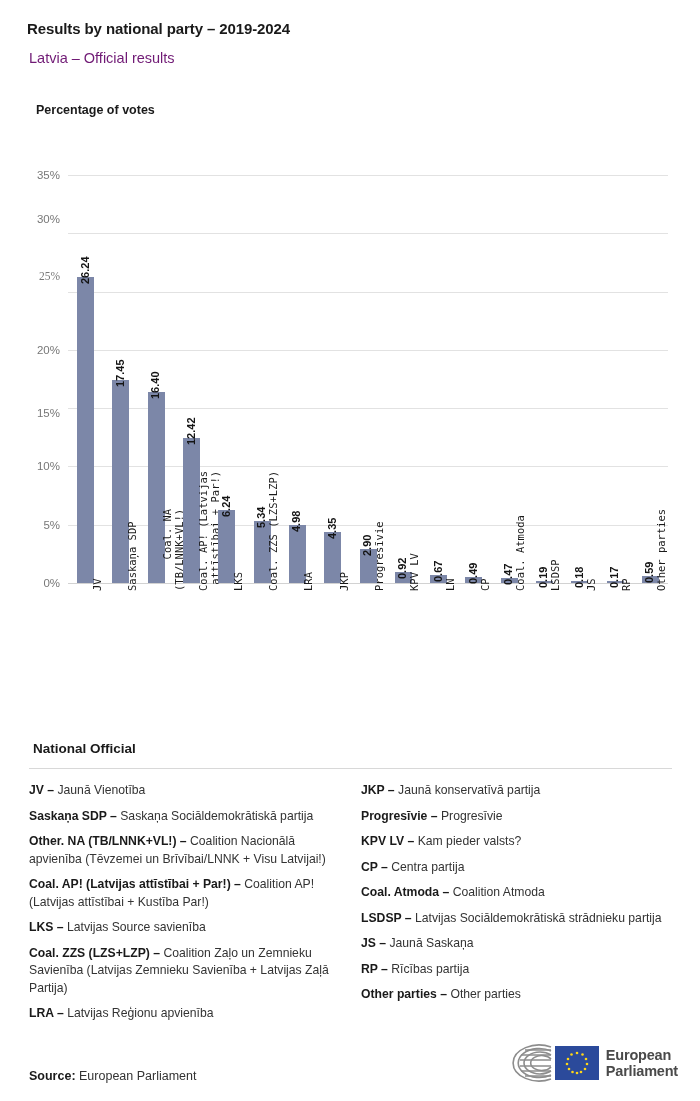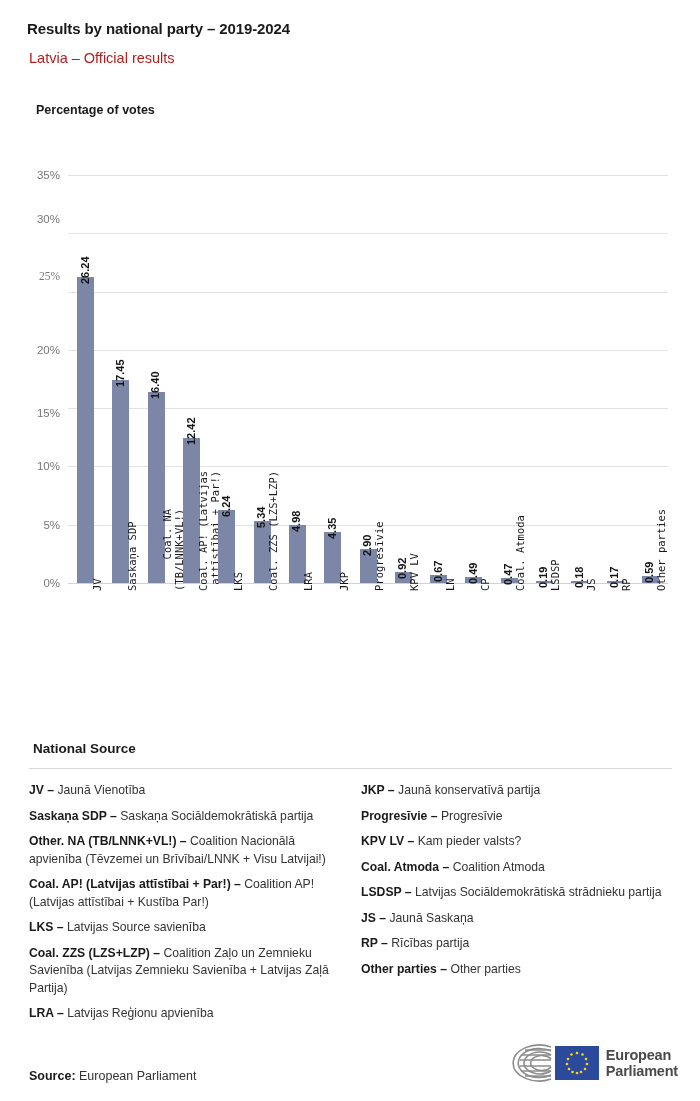--- a/index.html
+++ b/index.html
@@ -14,21 +14,21 @@
   .page { position: relative; width: 700px; height: 1101px; }
 
   
   .title {
     position: absolute; left: 27px; top: 20px;
     font-size: 15px; font-weight: bold; letter-spacing: -0.1px;
     color: #1a1a1a;
   }
   .subtitle {
     position: absolute; left: 29px; top: 50px;
-    font-size: 14.5px; font-weight: normal; color: #b91c1c;
+    font-size: 14.5px; font-weight: normal; color: #701a75;
   }
   .axis-title {
     position: absolute; left: 36px; top: 103px;
     font-size: 12.5px; font-weight: bold; color: #1a1a1a;
   }
 
   
   .chart {
     position: absolute;
     left: 0px; top: 150px;
@@ -194,36 +194,37 @@
         <div class="xlab" style="left: 517.765px; top: 416px;">JS</div>
         <div class="bar" style="left: 538.559px; width: 17px; height: 1.98171px; background: rgb(124, 135, 168);"></div>
         <div class="barval" style="left: 552.059px; top: 401.018px;">0.17</div>
         <div class="xlab" style="left: 553.059px; top: 416px;">RP</div>
         <div class="bar" style="left: 573.853px; width: 17px; height: 6.87771px; background: rgb(124, 135, 168);"></div>
         <div class="barval" style="left: 587.353px; top: 396.122px;">0.59</div>
         <div class="xlab" style="left: 588.353px; top: 416px;">Other parties</div>
       </div>
   </div>
 
-  <div class="legend-head">National Source</div>
+  <div class="legend-head">National Official</div>
   <div class="legend-rule"></div>
   <div class="legend-cols">
     <div class="legend-col" id="legend-left">
         <div class="legend-item"><b>JV –</b><span> Jaunā Vienotība</span></div>
         <div class="legend-item"><b>Saskaņa SDP –</b><span> Saskaņa Sociāldemokrātiskā partija</span></div>
         <div class="legend-item"><b>Other. NA (TB/LNNK+VL!) –</b><span> Coalition Nacionālā apvienība (Tēvzemei un Brīvībai/LNNK + Visu Latvijai!)</span></div>
         <div class="legend-item"><b>Coal. AP! (Latvijas attīstībai + Par!) –</b><span> Coalition AP! (Latvijas attīstībai + Kustība Par!)</span></div>
         <div class="legend-item"><b>LKS –</b><span> Latvijas Source savienība</span></div>
         <div class="legend-item"><b>Coal. ZZS (LZS+LZP) –</b><span> Coalition Zaļo un Zemnieku Savienība (Latvijas Zemnieku Savienība + Latvijas Zaļā Partija)</span></div>
         <div class="legend-item"><b>LRA –</b><span> Latvijas Reģionu apvienība</span></div>
       </div>
     <div class="legend-col" id="legend-right">
         <div class="legend-item"><b>JKP –</b><span> Jaunā konservatīvā partija</span></div>
         <div class="legend-item"><b>Progresīvie –</b><span> Progresīvie</span></div>
         <div class="legend-item"><b>KPV LV –</b><span> Kam pieder valsts?</span></div>
+        <div class="legend-item"><b>CP –</b><span> Centra partija</span></div>
         <div class="legend-item"><b>Coal. Atmoda –</b><span> Coalition Atmoda</span></div>
         <div class="legend-item"><b>LSDSP –</b><span> Latvijas Sociāldemokrātiskā strādnieku partija</span></div>
         <div class="legend-item"><b>JS –</b><span> Jaunā Saskaņa</span></div>
         <div class="legend-item"><b>RP –</b><span> Rīcības partija</span></div>
         <div class="legend-item"><b>Other parties –</b><span> Other parties</span></div>
       </div>
   </div>
 
   <div class="source">
     <b>Source:</b><span> European Parliament</span>

